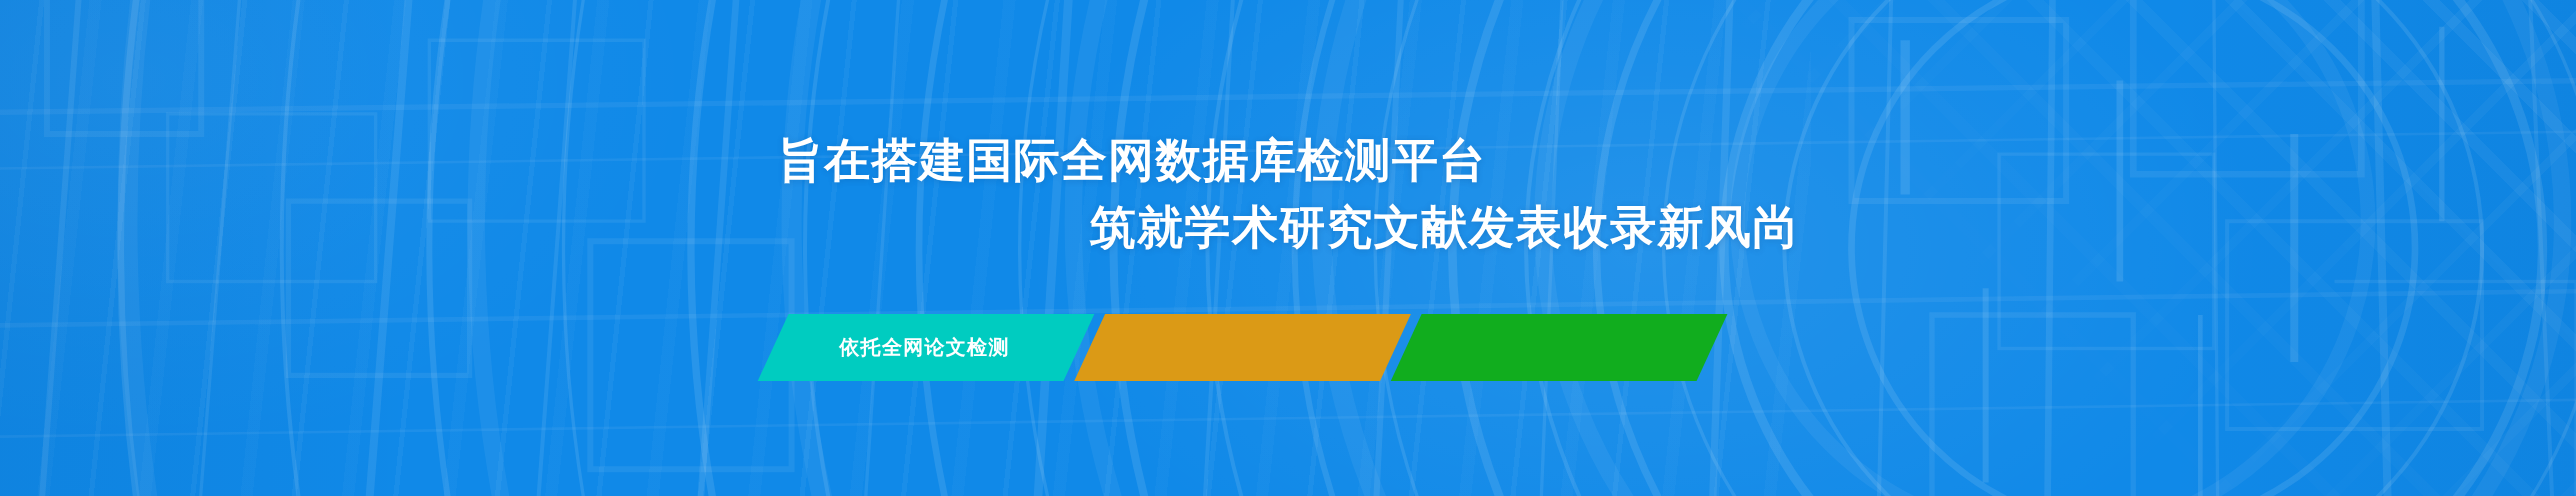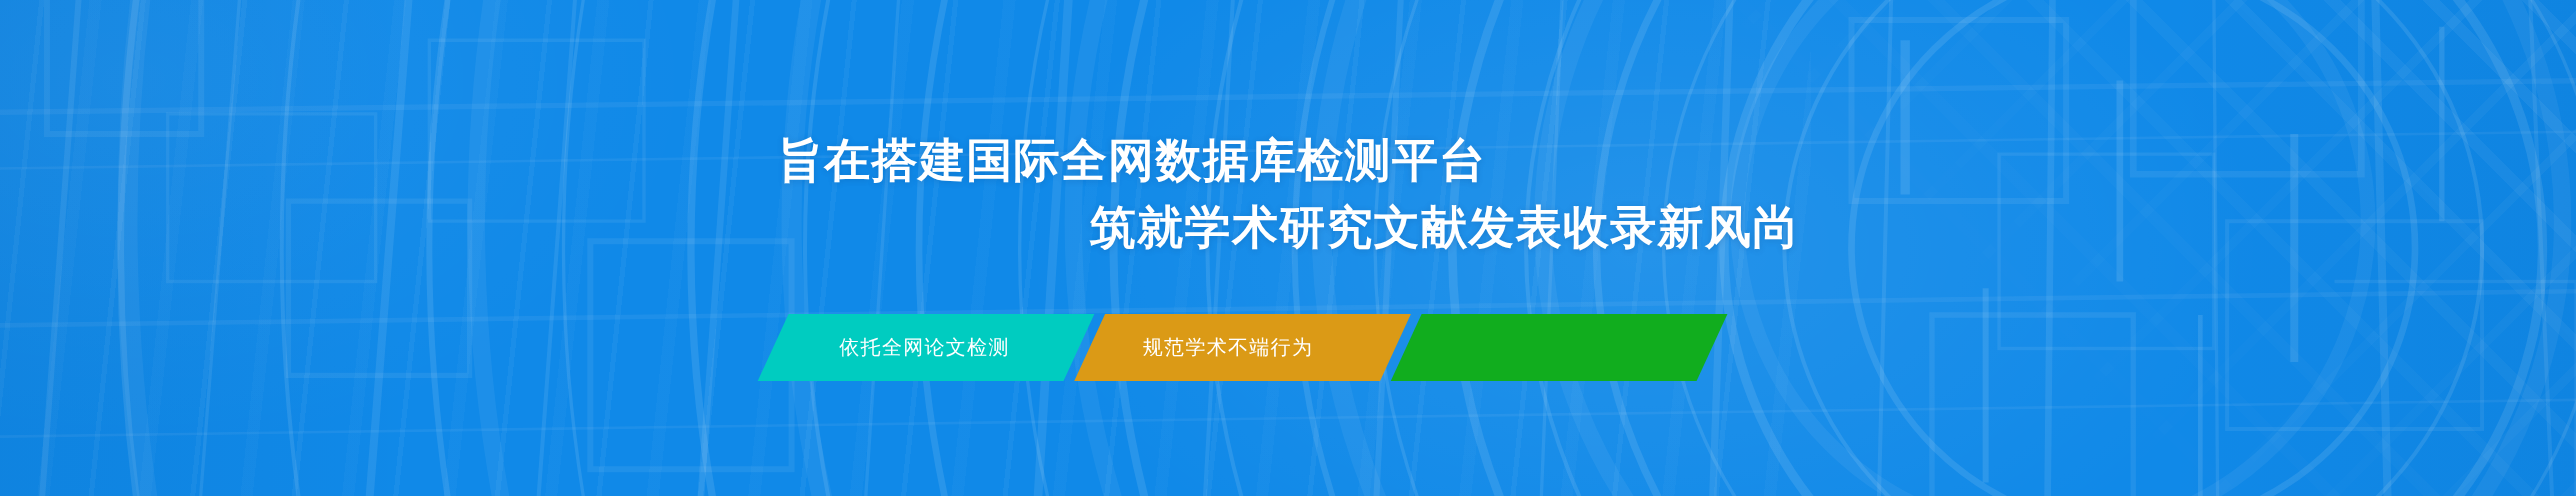--- a/index.html
+++ b/index.html
@@ -125,21 +125,21 @@
   .tag-label {
     position: absolute;
     top: 0;
     height: 67px;
     display: flex;
     align-items: center;
     justify-content: center;
     color: #ffffff;
     font-size: 20px;
     letter-spacing: 1.3px;
-    font-weight: 400;
+    font-weight: 700;
     white-space: nowrap;
     pointer-events: none;
   }
   .tag-label-0 { left: 29.5px;  width: 288px; }
   .tag-label-1 { left: 333px; width: 288px; }
   .tag-label-2 { left: 641px; width: 288px; }
 </style>
 </head>
 <body>
 
@@ -257,17 +257,16 @@
     <svg class="tag-svg" viewBox="0 0 1600 100" preserveAspectRatio="none">
 
       <polygon points="56,0 512,0 466,100 10,100" fill="#00CCC0"></polygon>
 
       <polygon points="528,0 984,0 938,100 482,100" fill="#DB9A16"></polygon>
 
       <polygon points="1000,0 1456,0 1410,100 954,100" fill="#11AD1E"></polygon>
     </svg>
 
     <div class="tag-label tag-label-0">依托全网论文检测</div>
-    <div class="tag-label tag-label-1">规范学术不端行为</div>
   </div>
 
 </div>
 
 
 </body></html>

